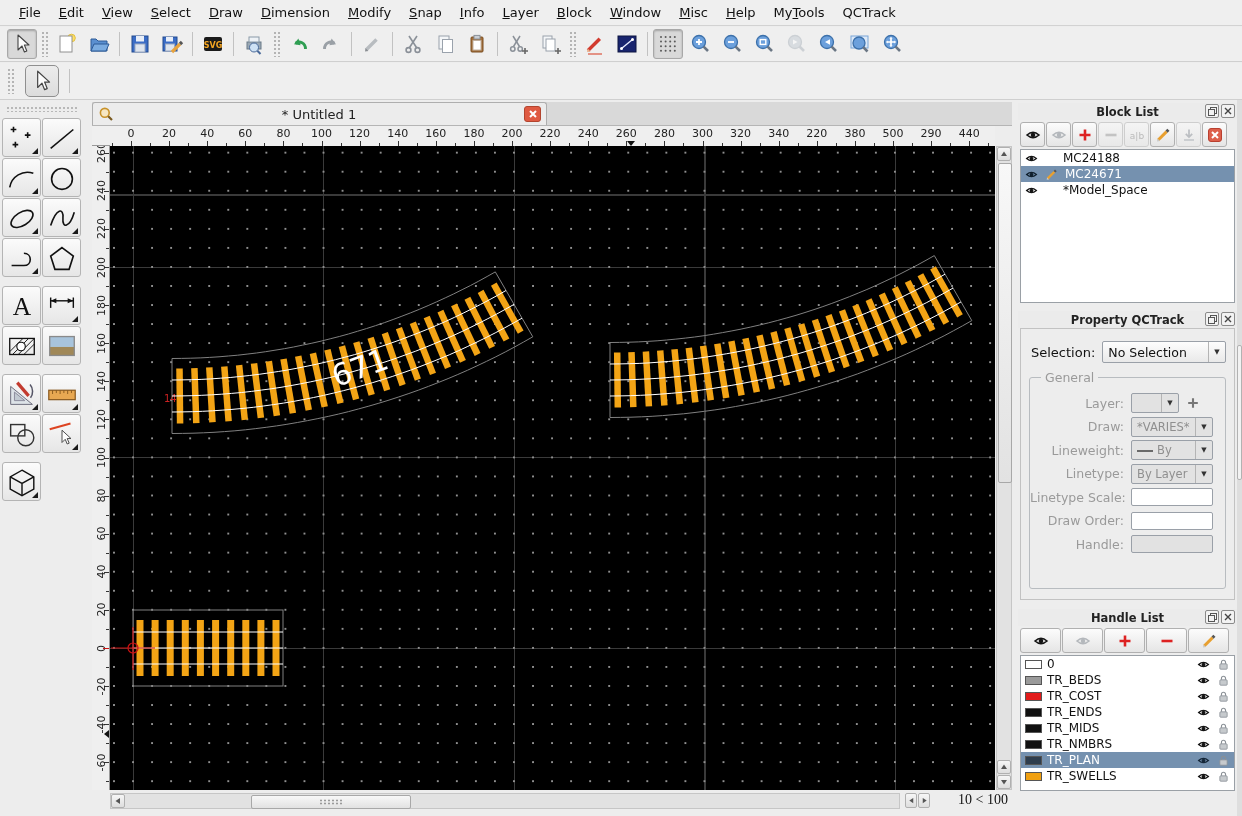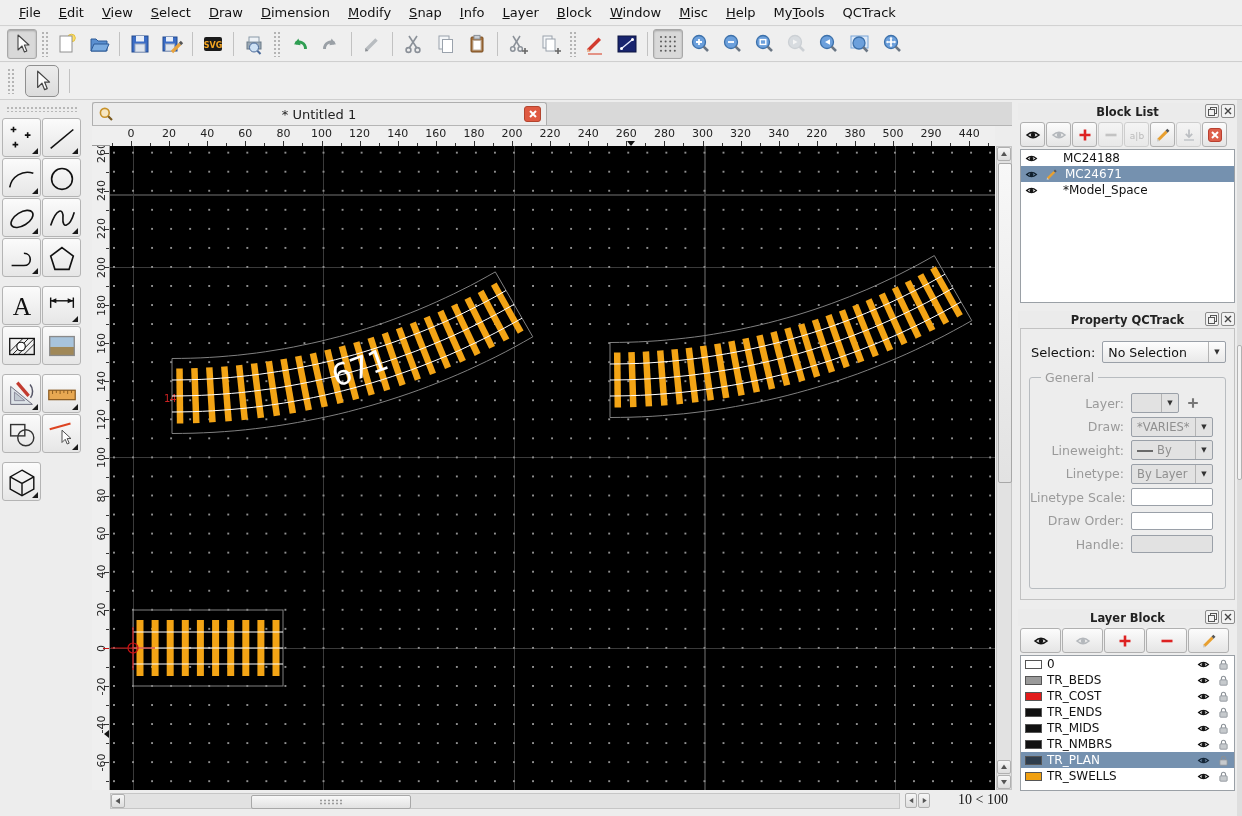--- a/index.html
+++ b/index.html
@@ -1030,21 +1030,21 @@
                 <div class="pe-input dis"></div>
               </div>
             </div>
           </div>
       </div>
     </div>
   </div>
 
   <div class="panel" style="top:609px;height:183px;">
     <div class="panel-title">
-      <span>Layer Block</span>
+      <span>Handle List</span>
       <span class="pt-btns">
         <button class="pt-btn">
             <svg width="9" height="9" viewBox="0 0 9 9">
               <rect x="2.5" y="0.5" width="6" height="6" fill="none" stroke="#555"></rect>
               <rect x="0.5" y="2.5" width="6" height="6" fill="#f2f2f2" stroke="#555"></rect>
             </svg>
           </button>
         <button class="pt-btn">
             <svg width="8" height="8" viewBox="0 0 8 8">
               <path d="M1 1 L7 7 M7 1 L1 7" stroke="#444" stroke-width="1.4"></path>

